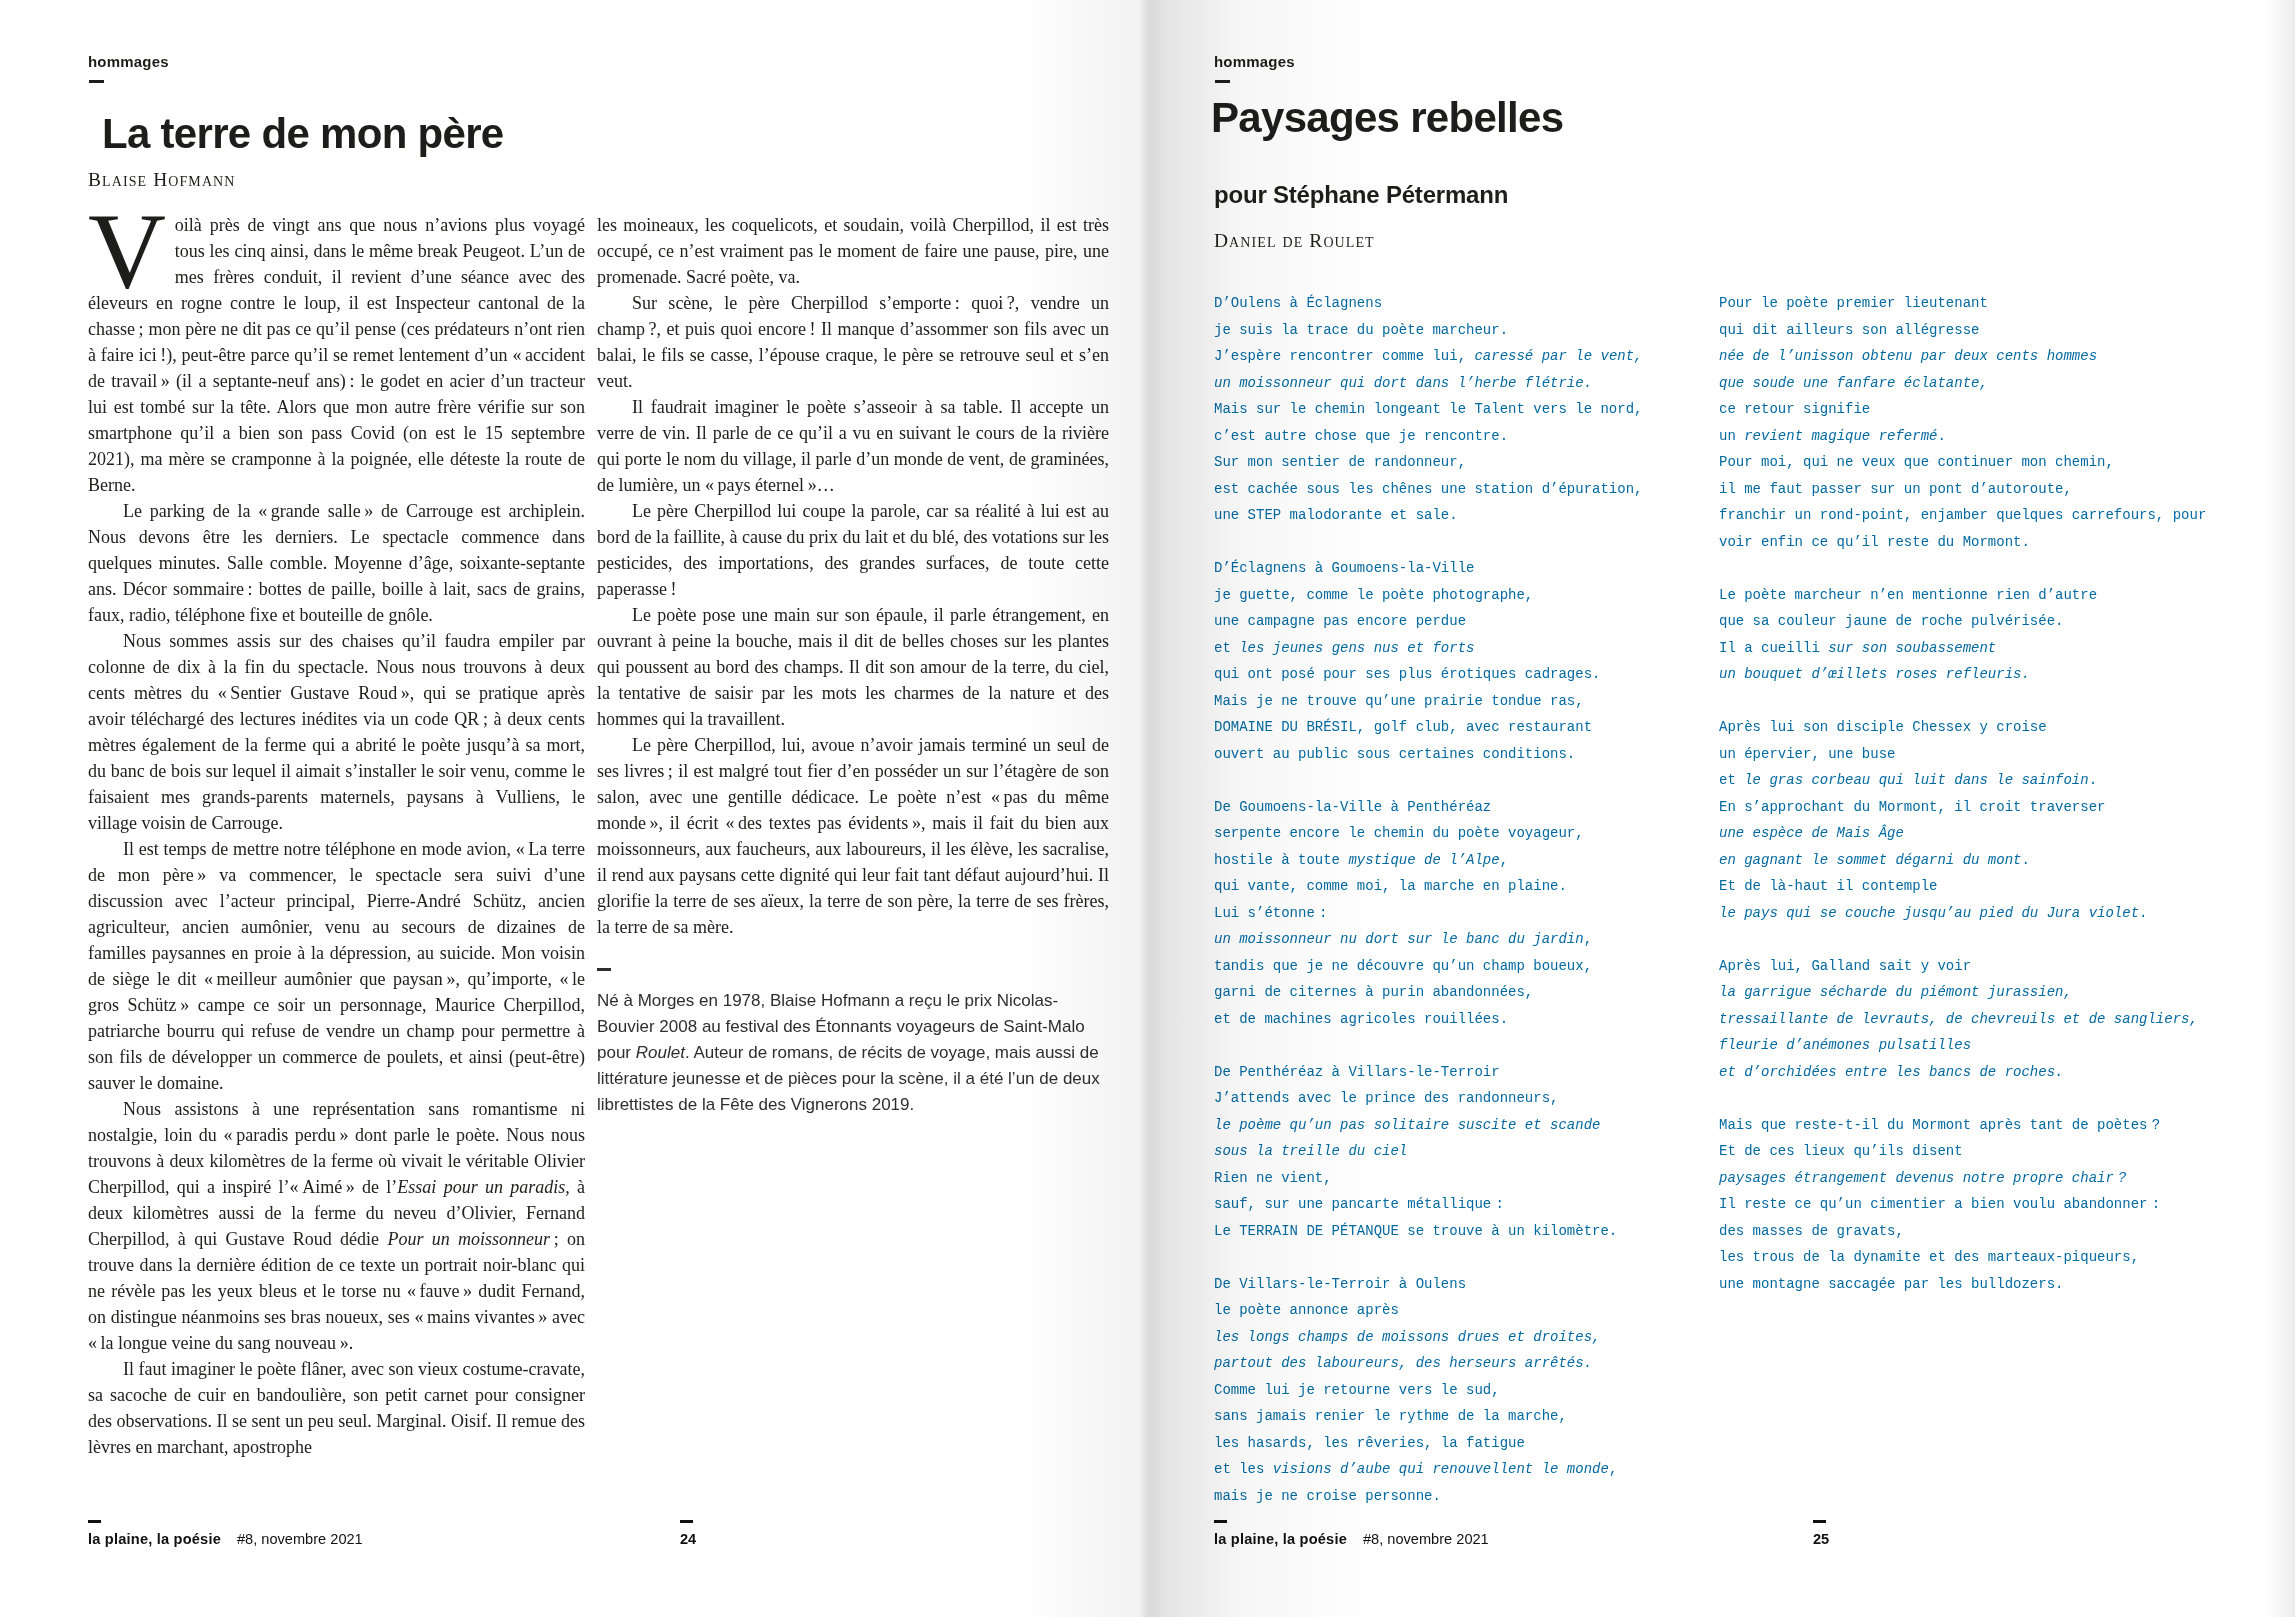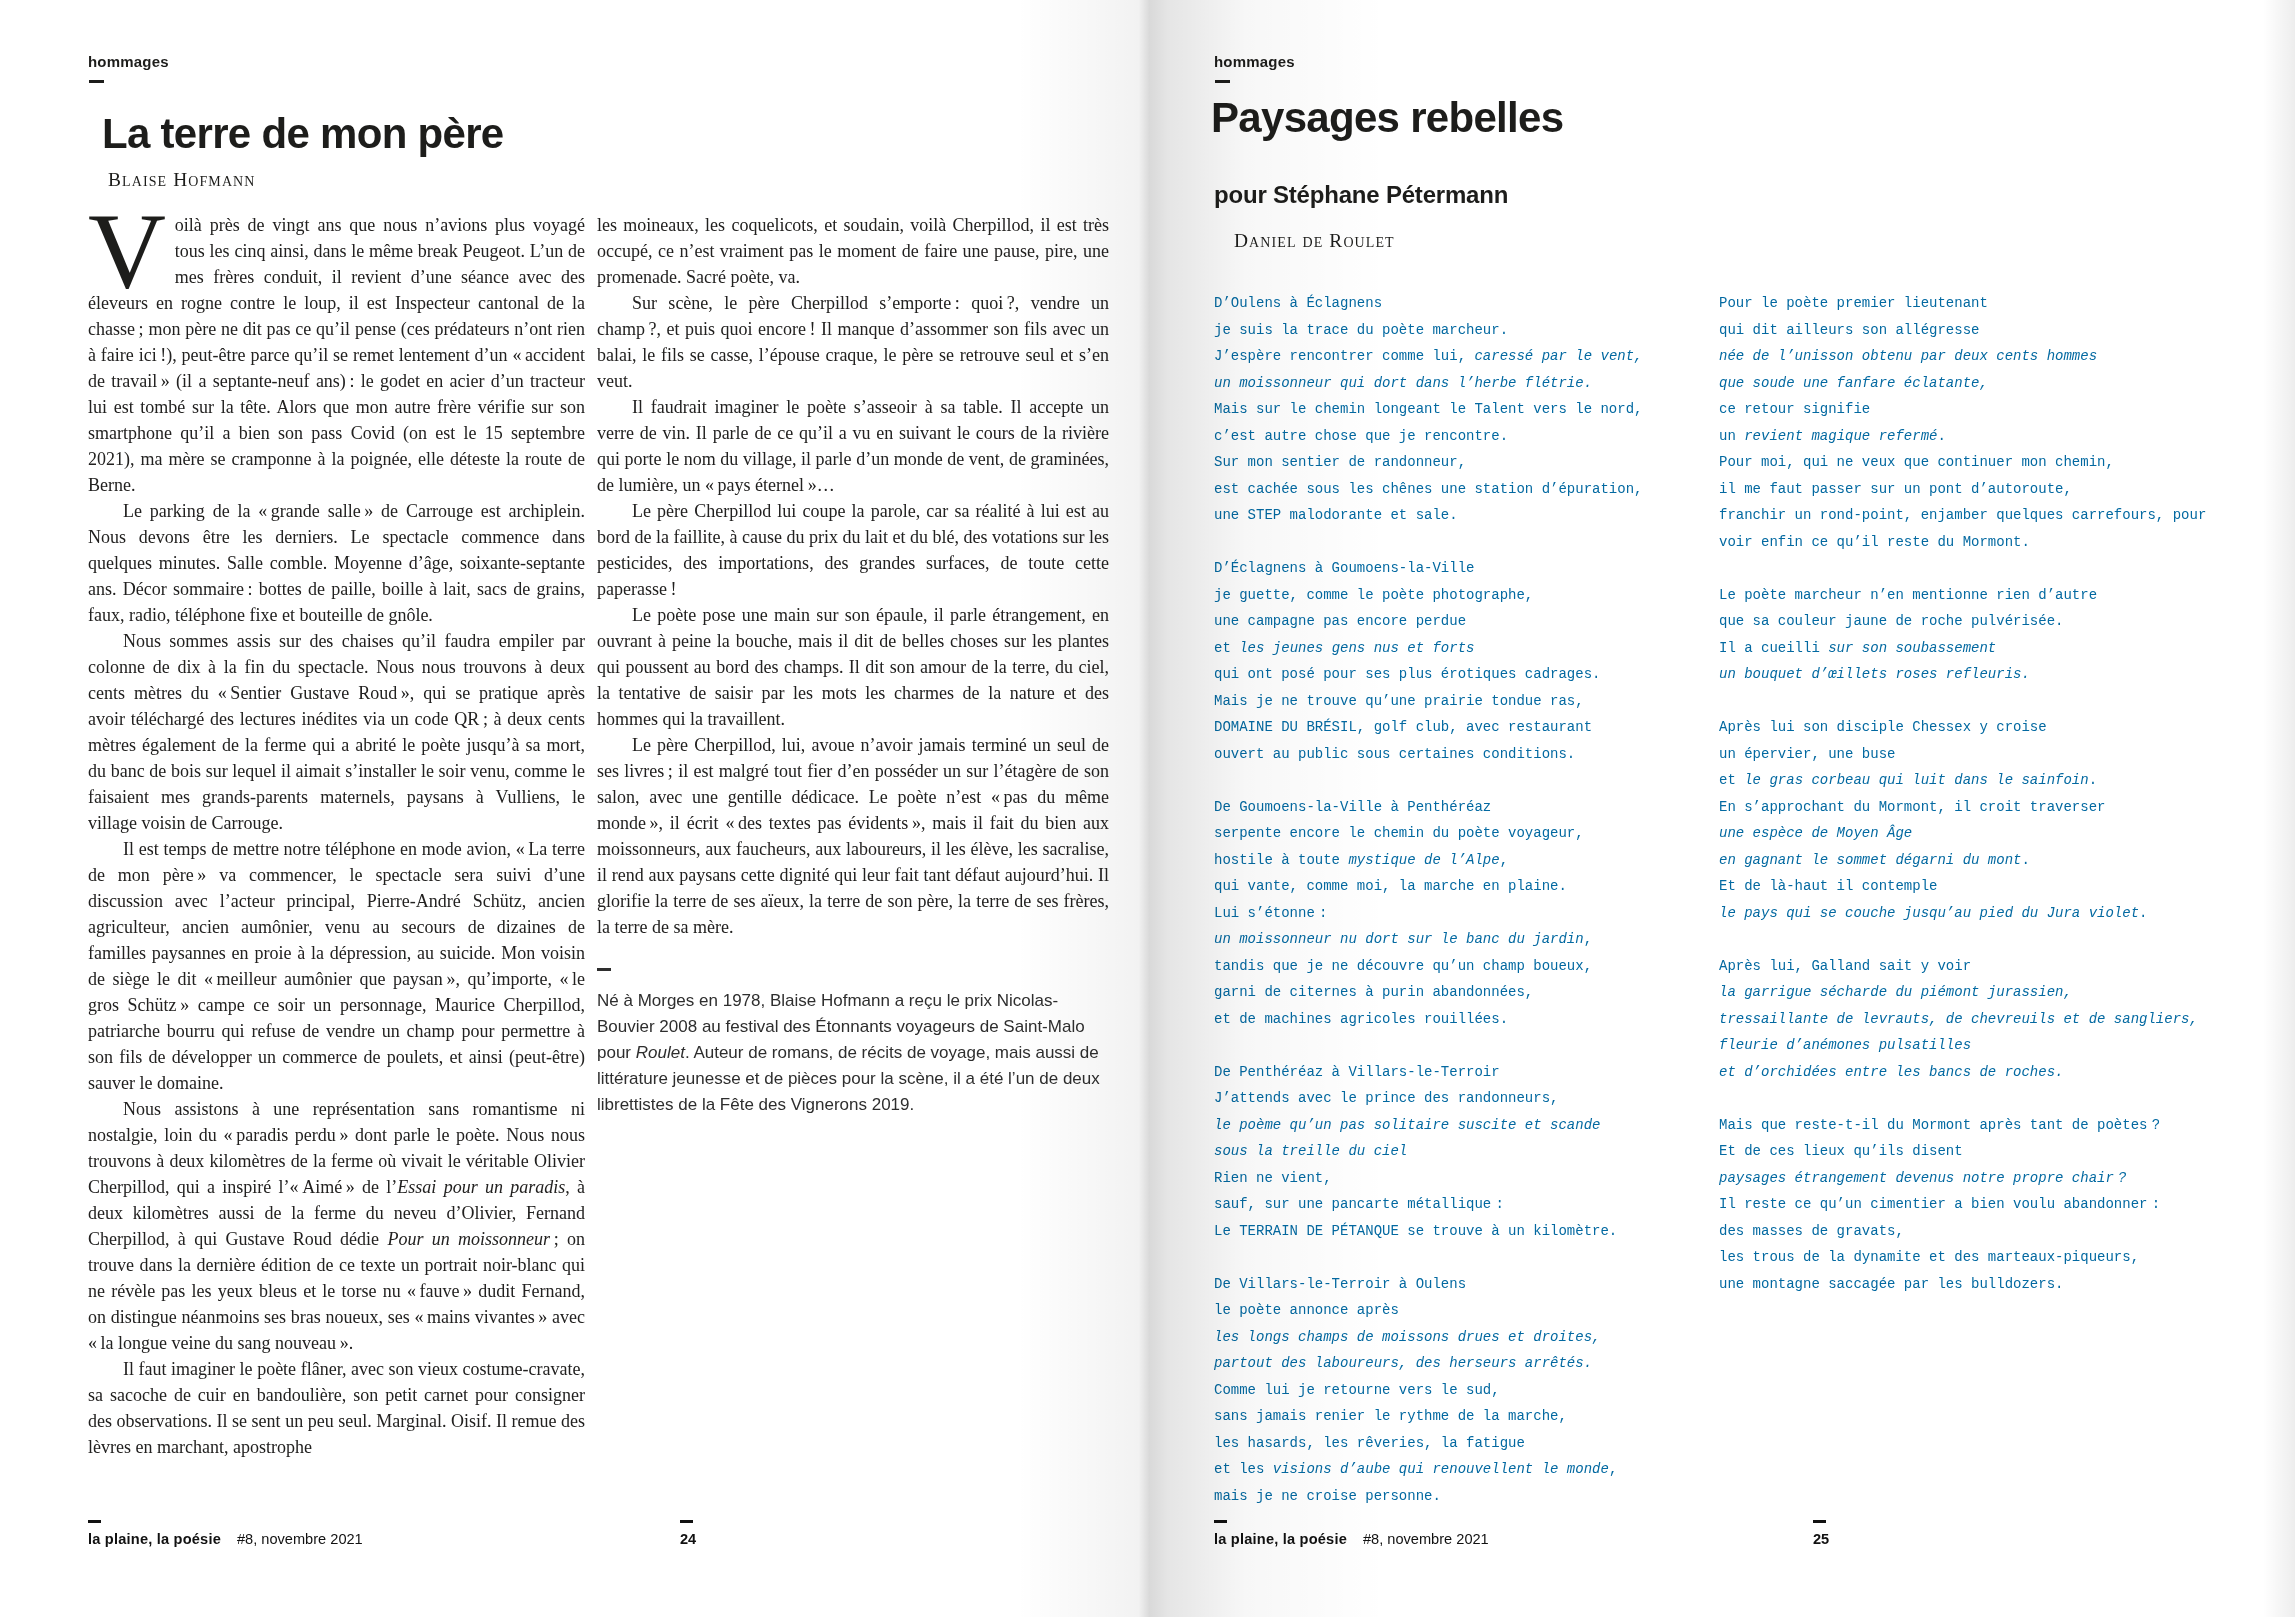--- a/index.html
+++ b/index.html
@@ -29,21 +29,20 @@
     position:absolute;font-family:"Liberation Sans",sans-serif;font-weight:bold;
     font-size:42px;letter-spacing:-0.7px;white-space:nowrap;
   }
   .subtitle{
     position:absolute;font-family:"Liberation Sans",sans-serif;font-weight:bold;
     font-size:24px;letter-spacing:-0.2px;white-space:nowrap;
   }
   .author{
     position:absolute;font-variant:small-caps;font-size:19.4px;letter-spacing:1.1px;
     white-space:nowrap;
-    margin-left:20px;
   }
   
   .col{
     position:absolute;text-align:justify;font-size:18px;line-height:26px;
     color:#222120;
   }
   .para{margin:0;}
   .para.ind{text-indent:35px;}
   .dropcap{
     float:left;font-size:108px;line-height:78px;padding:0 8.8px 0 0;
@@ -185,21 +184,21 @@
         <div class="pline"><span>Le poète marcheur n’en mentionne rien d’autre</span></div>
         <div class="pline"><span>que sa couleur jaune de roche pulvérisée.</span></div>
         <div class="pline"><span>Il a cueilli </span><i>sur son soubassement</i></div>
         <div class="pline"><i>un bouquet d’œillets roses refleuris.</i></div>
       </div>
       <div class="stanza">
         <div class="pline"><span>Après lui son disciple Chessex y croise</span></div>
         <div class="pline"><span>un épervier, une buse</span></div>
         <div class="pline"><span>et </span><i>le gras corbeau qui luit dans le sainfoin</i><span>.</span></div>
         <div class="pline"><span>En s’approchant du Mormont, il croit traverser</span></div>
-        <div class="pline"><i>une espèce de Moyen Âge</i></div>
+        <div class="pline"><i>une espèce de Mais Âge</i></div>
         <div class="pline"><i>en gagnant le sommet dégarni du mont</i><span>.</span></div>
         <div class="pline"><span>Et de là-haut il contemple</span></div>
         <div class="pline"><i>le pays qui se couche jusqu’au pied du Jura violet</i><span>.</span></div>
       </div>
       <div class="stanza">
         <div class="pline"><span>Après lui, Galland sait y voir</span></div>
         <div class="pline"><i>la garrigue sécharde du piémont jurassien,</i></div>
         <div class="pline"><i>tressaillante de levrauts, de chevreuils et de sangliers,</i></div>
         <div class="pline"><i>fleurie d’anémones pulsatilles</i></div>
         <div class="pline"><i>et d’orchidées entre les bancs de roches.</i></div>

